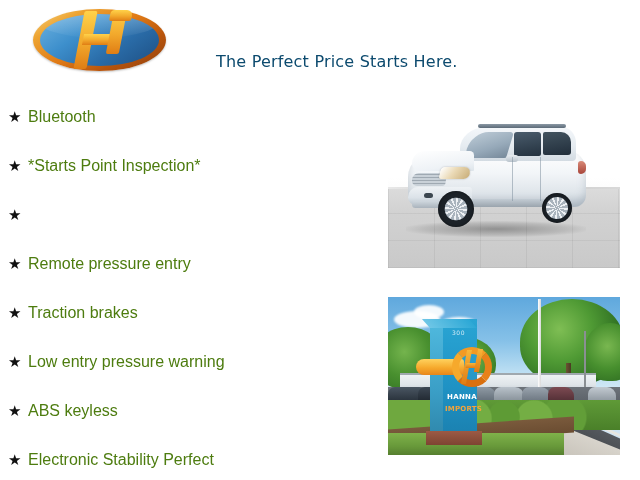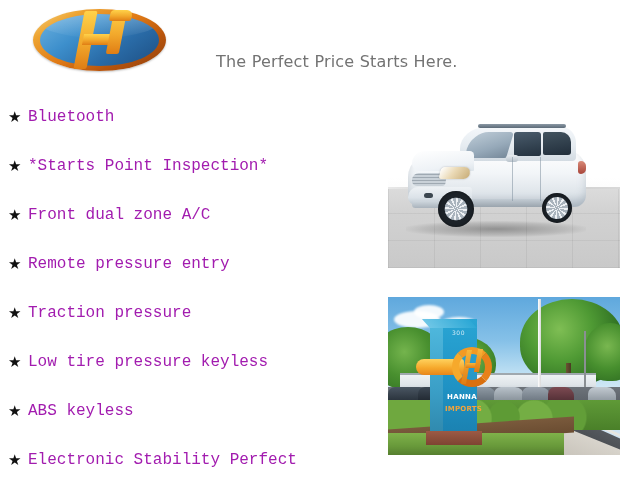--- a/index.html
+++ b/index.html
@@ -104,21 +104,21 @@
     background: linear-gradient(180deg,#f6c969 0%,#ef9f2c 55%,#e2811a 100%);
     -webkit-background-clip: text;
     background-clip: text;
     -webkit-text-fill-color: transparent;
   }
   .brand-tagline {
     position: absolute;
     left: 216px; top: 52px;
     font-family: "DejaVu Sans", sans-serif;
     font-size: 16px;
-    color: #737373;
+    color: #0c4a6e;
     letter-spacing: 0.2px;
     white-space: nowrap;
   }
 
   
   .features {
     position: absolute;
     left: 0; top: 92px;
     width: 380px;
   }
@@ -130,22 +130,22 @@
   }
   .feature-star {
     width: 20px;
     font-size: 15px;
     color: #111111;
     line-height: 1;
     flex: 0 0 auto;
   }
   .feature-label {
     font-size: 16px;
-    color: #a21caf;
-    font-family: Liberation Mono, monospace;
+    color: #4d7c0f;
+    font-family: Liberation Sans, sans-serif;
     white-space: nowrap;
     text-align: right;
   }
 
   
   .photo {
     position: absolute;
     overflow: hidden;
   }
   .photo-vehicle {
@@ -522,36 +522,35 @@
     <span class="feature-label">Bluetooth</span>
   </div>
 
   <div class="feature-item">
     <span class="feature-star">★</span>
     <span class="feature-label">*Starts Point Inspection*</span>
   </div>
 
   <div class="feature-item">
     <span class="feature-star">★</span>
-    <span class="feature-label">Front dual zone A/C</span>
   </div>
 
   <div class="feature-item">
     <span class="feature-star">★</span>
     <span class="feature-label">Remote pressure entry</span>
   </div>
 
   <div class="feature-item">
     <span class="feature-star">★</span>
-    <span class="feature-label">Traction pressure</span>
-  </div>
-
-  <div class="feature-item">
-    <span class="feature-star">★</span>
-    <span class="feature-label">Low tire pressure keyless</span>
+    <span class="feature-label">Traction brakes</span>
+  </div>
+
+  <div class="feature-item">
+    <span class="feature-star">★</span>
+    <span class="feature-label">Low entry pressure warning</span>
   </div>
 
   <div class="feature-item">
     <span class="feature-star">★</span>
     <span class="feature-label">ABS keyless</span>
   </div>
 
   <div class="feature-item">
     <span class="feature-star">★</span>
     <span class="feature-label">Electronic Stability Perfect</span>

